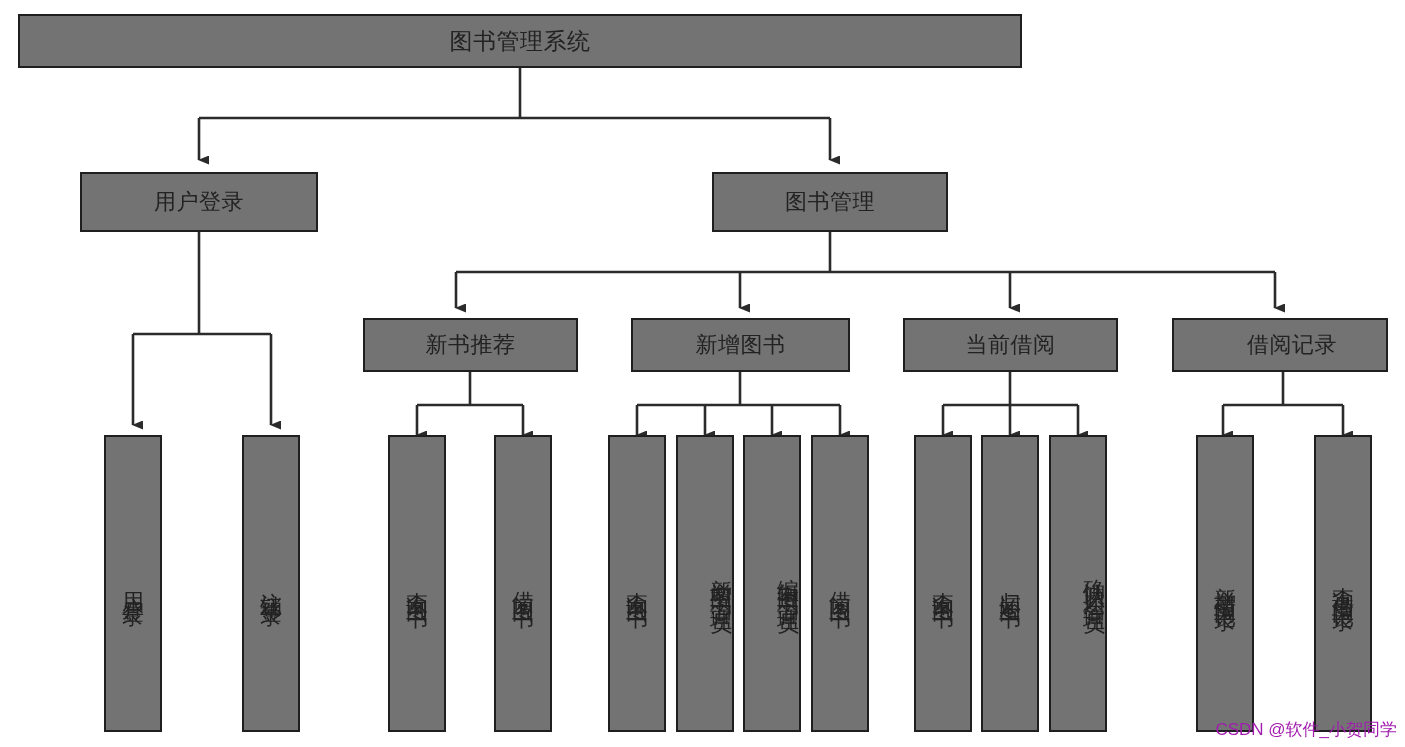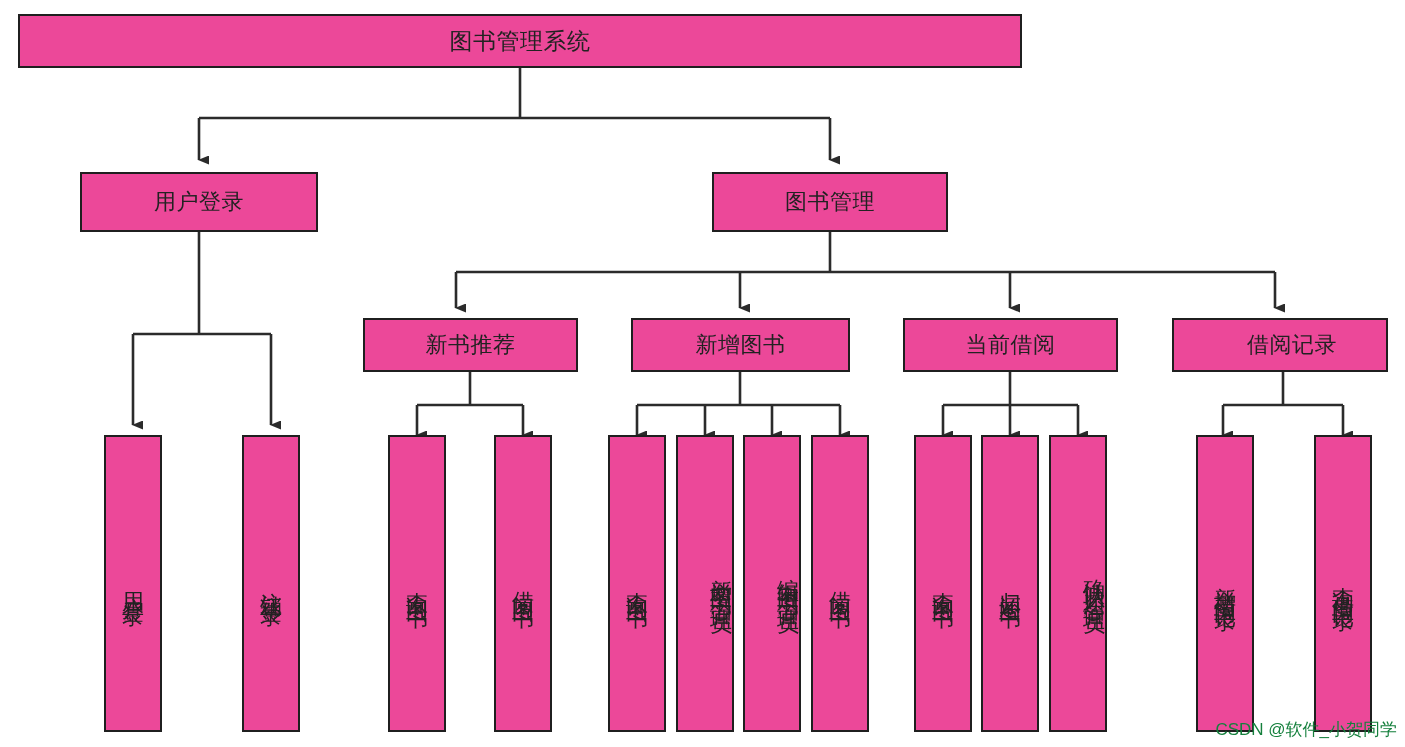--- a/index.html
+++ b/index.html
@@ -21,21 +21,21 @@
     position: absolute;
     left: 0;
     top: 0;
     width: 1405px;
     height: 747px;
   }
   .node-box {
     position: absolute;
     box-sizing: border-box;
     border: 2px solid #1f1f1f;
-    background: #ec4899;
+    background: #737373;
     display: flex;
     align-items: center;
     justify-content: center;
     color: #222222;
   }
   .node-box.horiz {
     font-size: 22px;
     letter-spacing: 0.5px;
   }
   .node-box.vert {
@@ -60,21 +60,21 @@
     white-space: nowrap;
   }
   #root-node {
     font-size: 23px;
   }
   #watermark {
     position: absolute;
     right: 8px;
     bottom: 6px;
     font-size: 17px;
-    color: #15803d;
+    color: #a21caf;
     white-space: nowrap;
     pointer-events: none;
   }
 </style>
 </head>
 <body>
 
 <div id="diagram-root">
 
   <svg id="diagram-svg" viewBox="0 0 1405 747" xmlns="http://www.w3.org/2000/svg">

